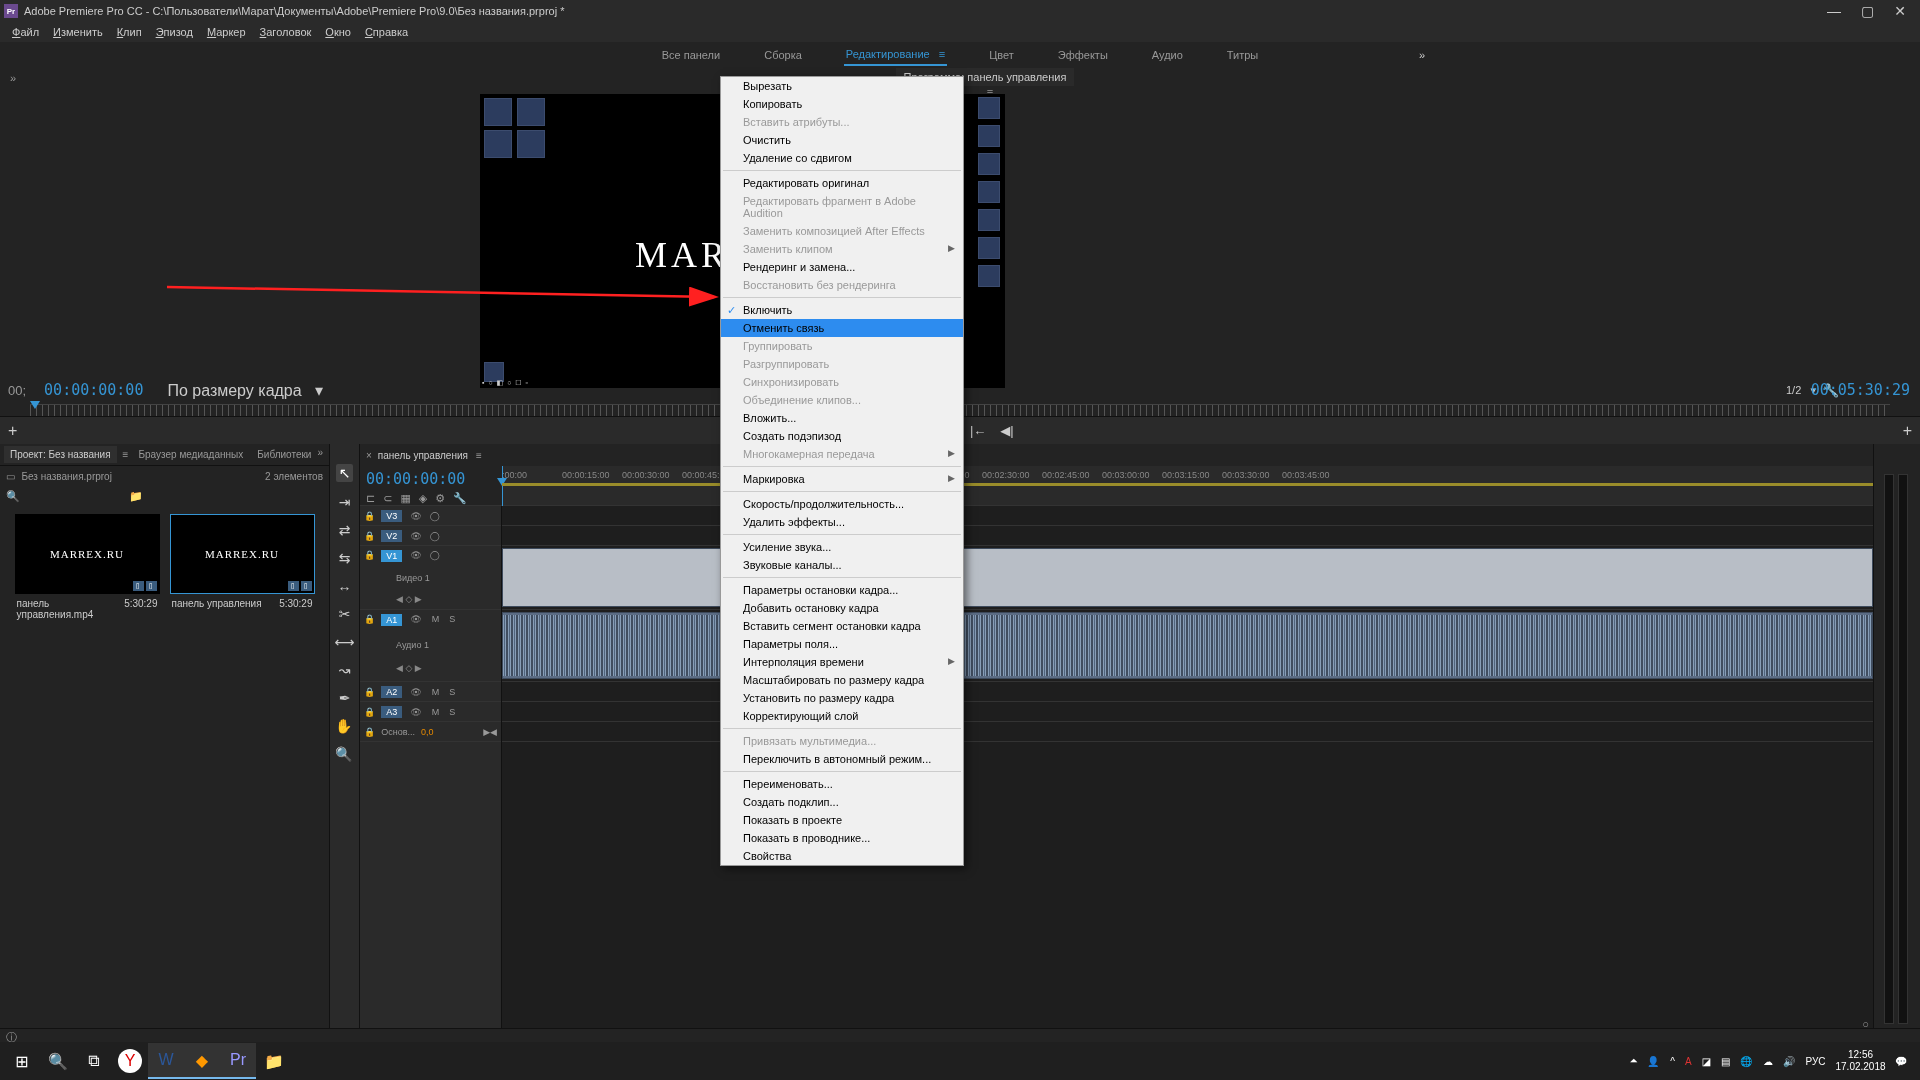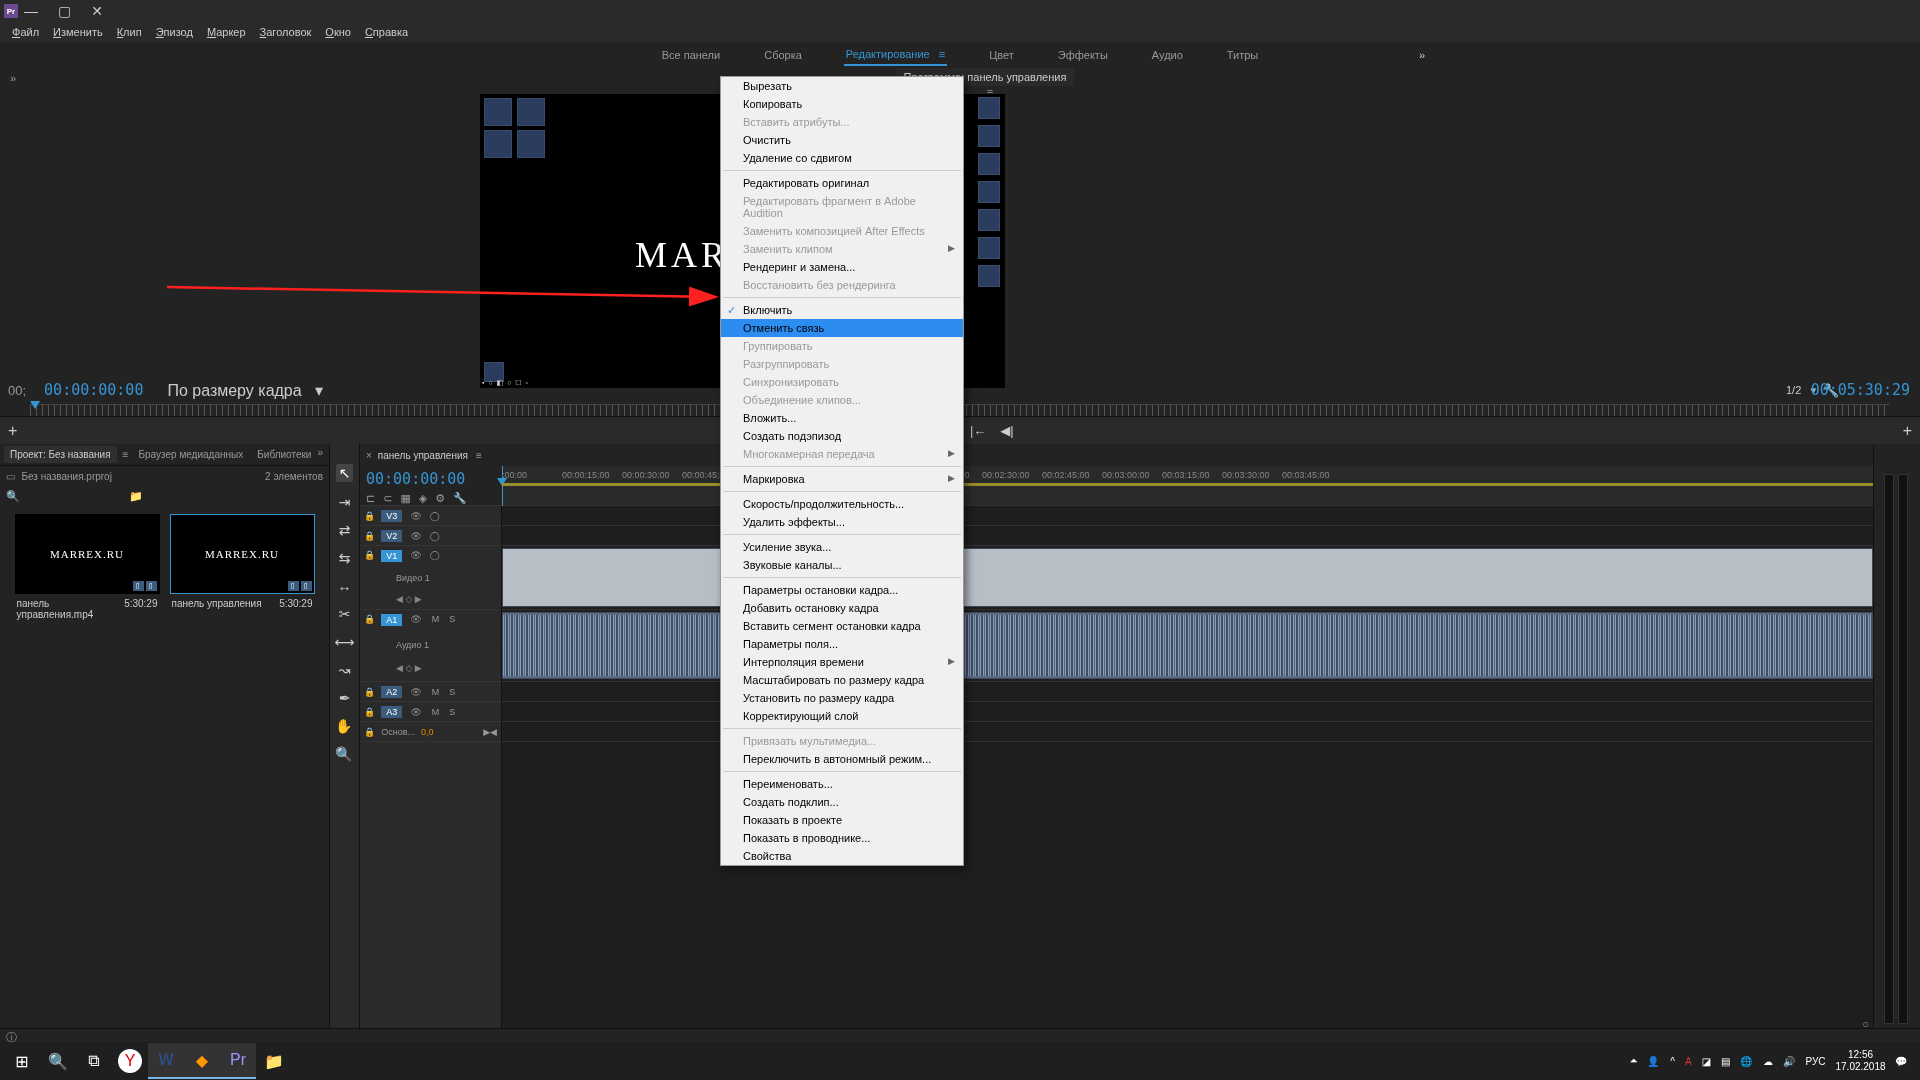--- a/index.html
+++ b/index.html
@@ -138,20 +138,21 @@
 
 
 .status-thin { position:absolute; bottom:38px; left:0; right:0; height:14px; background:#232323; border-top:1px solid #111; }
 .status-thin .info { position:absolute; left:6px; top:1px; color:#999; font-size:11px; }
 </style>
 </head>
 <body>
 
 <div class="title-bar">
   <span class="app-icon">Pr</span>
+  <span class="title-text">Adobe Premiere Pro CC - С:\Пользователи\Марат\Документы\Adobe\Premiere Pro\9.0\Без названия.prproj *</span>
   <div class="window-controls">
     <span>—</span>
     <span>▢</span>
     <span>✕</span>
   </div>
 </div>
 
 <div class="menu-bar" id="menu-bar">
     <span class="menu-item"><span class="u">Ф</span>айл</span>
     <span class="menu-item"><span class="u">И</span>зменить</span>

